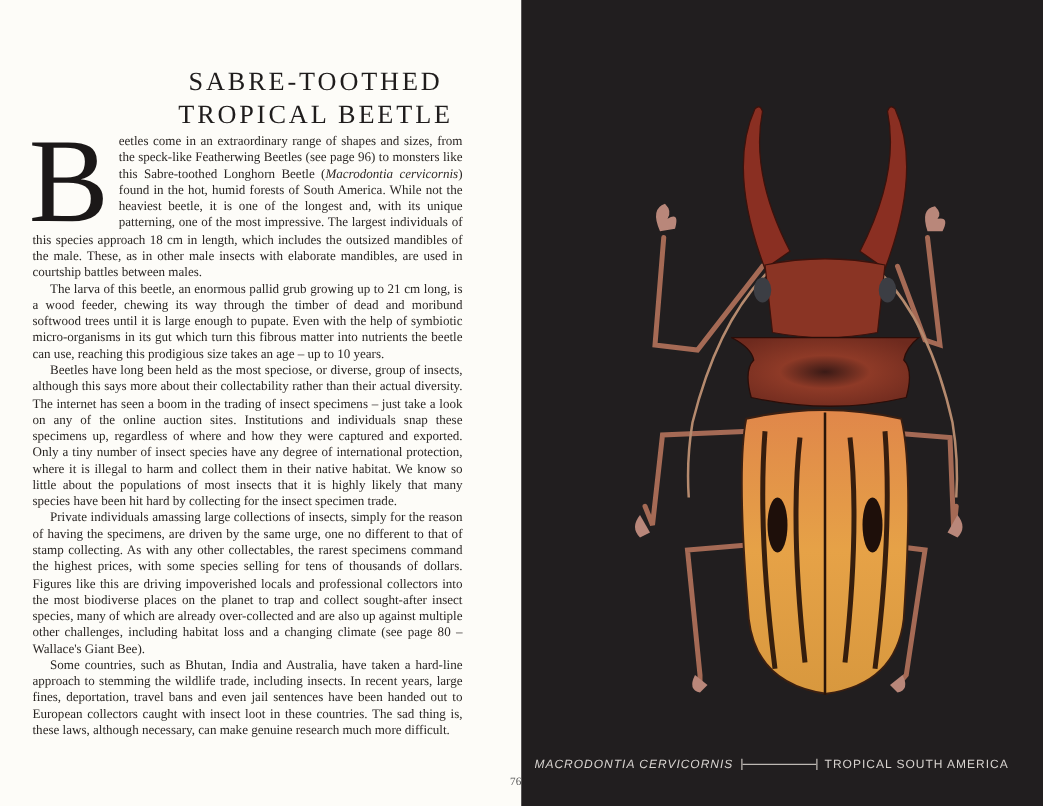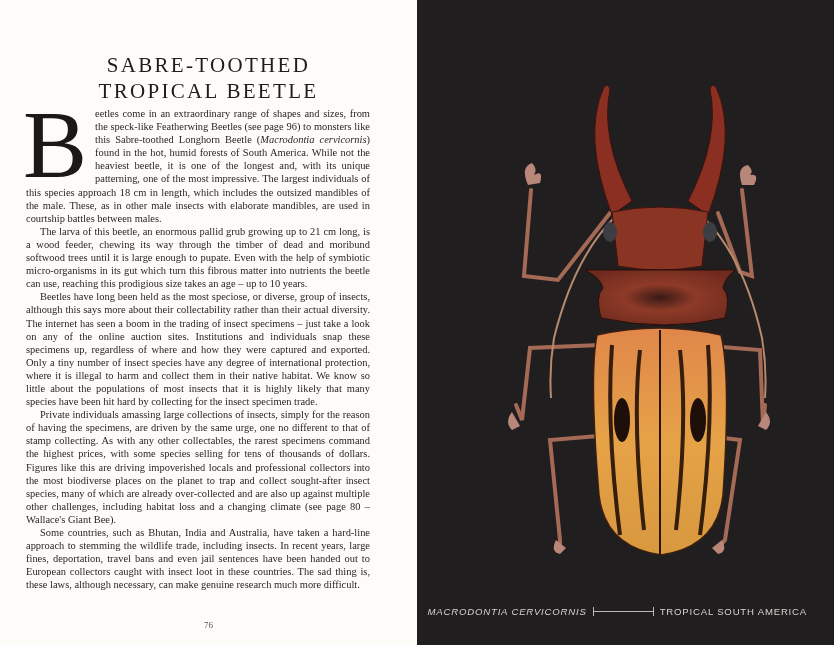--- a/index.html
+++ b/index.html
@@ -1,25 +1,25 @@
 <!DOCTYPE html>
 <html><head>
 <meta charset="utf-8">
 <style>
   html, body { margin: 0; padding: 0; }
   body { width: 834px; height: 645px; overflow: hidden; background: #fdfcf8; position: relative; font-family: "Liberation Serif", "DejaVu Serif", serif; }
   .spread { position: absolute; left: 0; top: 0; width: 834px; height: 645px; display: flex; }
   .left-page { position: relative; width: 417px; height: 645px; background: #fdfcf8; }
   .right-page { position: relative; width: 417px; height: 645px; background: #211e1f; overflow: hidden; }
-  .title { position: absolute; left: 0; width: 417px; top: 38px; text-align: center; font-family: "Liberation Serif", serif; font-size: 21px; letter-spacing: 2.3px; color: #1f1c1c; line-height: 26px; font-weight: normal; }
+  .title { position: absolute; left: 0; width: 417px; top: 38px; text-align: center; font-family: "Liberation Serif", serif; font-size: 21px; letter-spacing: 2.3px; color: #1f1c1c; line-height: 26px; font-weight: normal; padding-left: 44px; }
   .body-text { position: absolute; left: 26px; top: 107px; width: 344px; font-size: 10.45px; line-height: 13.1px; color: #2a2624; text-align: justify; hyphens: auto; }
   .body-text p { margin: 0; text-indent: 14px; }
   .body-text p.first { text-indent: 0; }
   .dropcap { float: left; font-size: 96px; line-height: 72px; height: 76px; margin: 2px 8px 0 -3px; color: #1b1818; font-family: "Liberation Serif", serif; }
-  .folio { position: absolute; left: 0; width: 417px; text-align: center; top: 620px; font-size: 9px; color: #555; }
+  .folio { position: absolute; left: 0; width: 417px; text-align: right; top: 620px; font-size: 9px; color: #555; }
   .caption { position: absolute; left: 0; right: 0; top: 606px; display: flex; align-items: center; justify-content: flex-end; padding-right: 27px; color: #d7d3cf; font-size: 9.6px; letter-spacing: 0.8px; }
   .caption .species { font-style: italic; font-family: "Liberation Sans", sans-serif; }
   .caption .range { font-family: Liberation Sans, sans-serif; }
   .rule { display: inline-flex; align-items: center; margin: 0 6px; }
   .rule .tick { width: 1px; height: 9px; background: #bdb8b3; }
   .rule .line { width: 59px; height: 1px; background: #bdb8b3; }
   svg.beetle { position: absolute; left: 0; top: 0; }
 </style>
 </head>
 <body>

